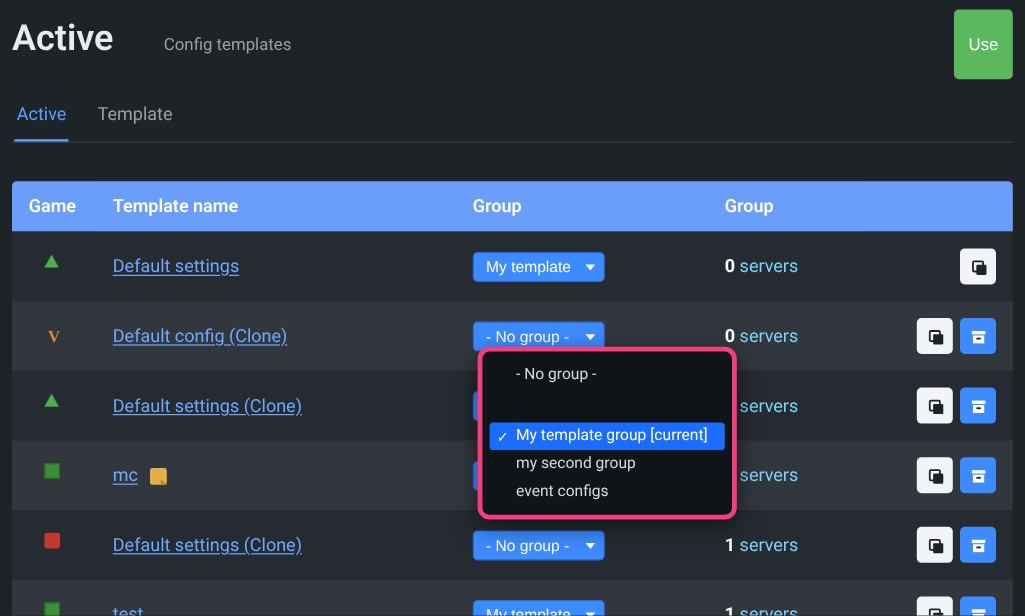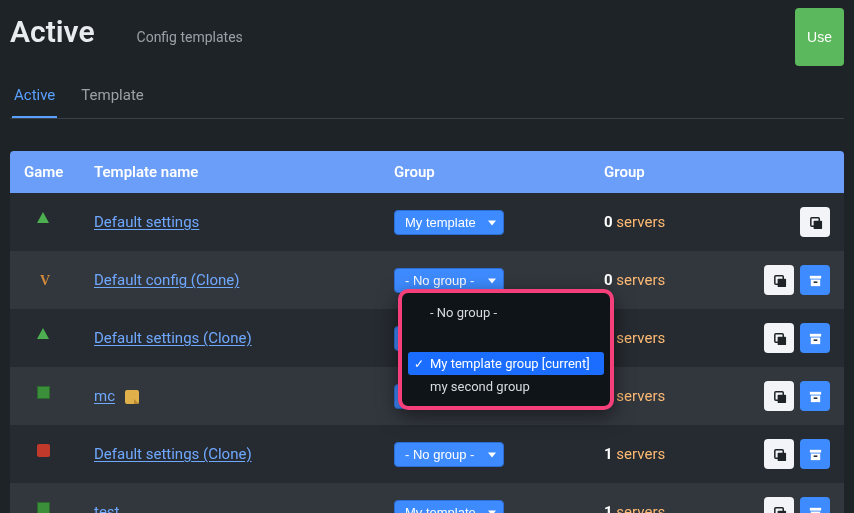--- a/index.html
+++ b/index.html
@@ -41,21 +41,21 @@
   tbody tr{background:var(--row);}
   tbody tr:nth-child(even){background:var(--row-alt);}
   td{padding:14px 14px;vertical-align:middle;color:var(--text);font-size:15px;}
   td.game-cell{width:70px;text-align:center;}
   td.name-cell{width:300px;}
   td.group-cell{width:210px;}
   td.used-cell{width:130px;}
   td.actions-cell{text-align:right;white-space:nowrap;}
   a.tpl-link{color:var(--link);text-decoration:underline;text-underline-offset:2px;cursor:pointer;}
   .used strong{font-weight:700;color:#fff;}
-  .used span{color:#fdba74;}
+  .used span{color:#7dd3fc;}
 
   .sel{appearance:none;-webkit-appearance:none;background:var(--select-bg);border:1px solid var(--select-border);color:#fff;border-radius:4px;padding:4px 26px 4px 10px;font-size:13px;cursor:pointer;position:relative;min-width:110px;}
   .sel-wrap{position:relative;display:inline-block;}
   .sel-wrap::after{content:"";position:absolute;right:8px;top:50%;transform:translateY(-30%);border-left:4px solid transparent;border-right:4px solid transparent;border-top:5px solid #fff;pointer-events:none;}
 
   .icon-btn{display:inline-flex;align-items:center;justify-content:center;width:30px;height:30px;border-radius:4px;border:none;cursor:pointer;margin-left:6px;vertical-align:middle;}
   .icon-btn.white{background:#f2f4f7;color:#1e2328;}
   .icon-btn.blue{background:var(--blue-btn);color:#fff;}
   .icon-btn svg{width:15px;height:15px;display:block;}
 
@@ -189,20 +189,21 @@
                 </svg>
               </button></td>
           </tr>
         </tbody>
     </table>
 
     <div class="dd-panel" id="dd-panel">
         <div class="dd-item">- No group -</div>
         <div class="dd-item selected">My template group [current]</div>
         <div class="dd-item">my second group</div>
+        <div class="dd-item">event configs</div>
       </div>
   </div>
 </div>
 
 <svg width="0" height="0" style="position:absolute">
   <defs>
     <g id="copy-icon">
         <rect x="3" y="3" width="9" height="9" rx="1" fill="none" stroke="currentColor" stroke-width="1.6"></rect>
         <rect x="6" y="6" width="9" height="9" rx="1" fill="currentColor"></rect>
       </g>

